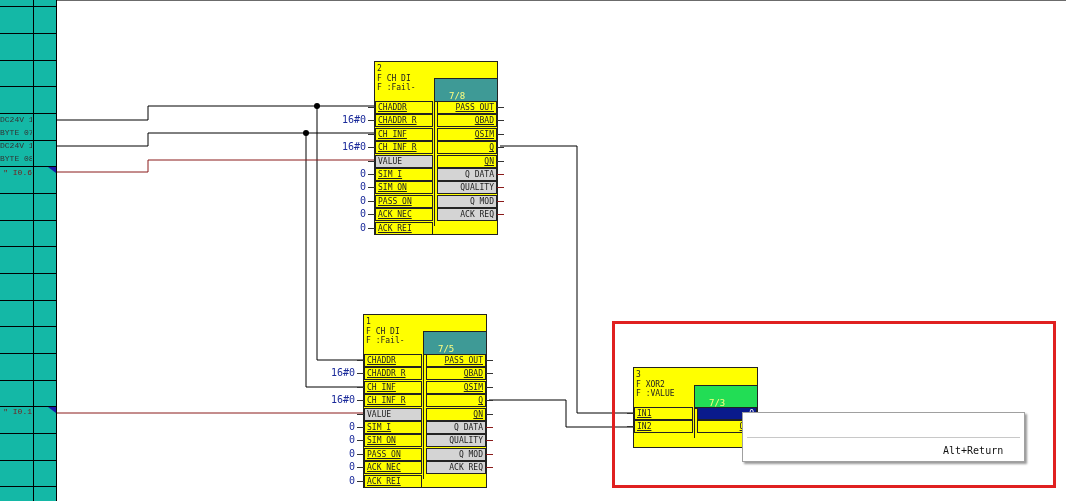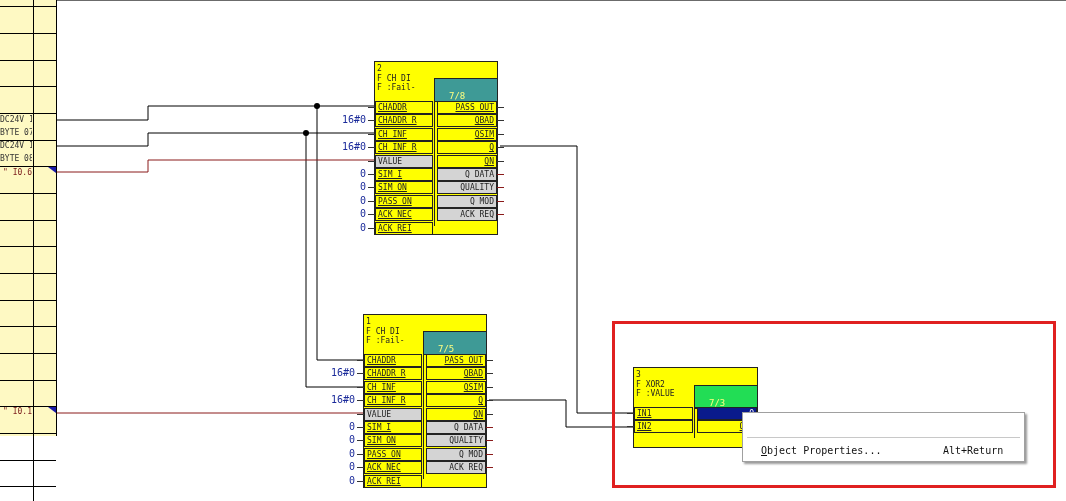--- a/index.html
+++ b/index.html
@@ -1,19 +1,19 @@
 <!DOCTYPE html>
 <html><head>
 <meta charset="utf-8">
 <style>
   html, body { margin:0; padding:0; }
   body { width:1066px; height:501px; position:relative; overflow:hidden; background:#fff;
          font-family:"DejaVu Sans Mono", monospace; }
   .topbar { position:absolute; left:0; top:0; width:1066px; height:1px; background:#6b6b6b; }
-  .sheetbar { position:absolute; left:0; top:0; width:56px; height:436px; background:#fef9c3; border-right:1px solid #000; }
+  .sheetbar { position:absolute; left:0; top:0; width:56px; height:501px; background:#14b8a6; border-right:1px solid #000;font-family:Liberation Mono, monospace; }
   .sheetbar .vline { position:absolute; left:33px; top:0; width:1px; height:501px; background:#000; }
   .sheetbar .hline { position:absolute; left:0; width:56px; height:1px; background:#000; }
   .sheet-label { position:absolute; left:0; width:32px; text-align:right; font-size:8px; line-height:13px; color:#333; white-space:nowrap; overflow:hidden; }
   .sheet-label.red { color:#7a1a1a; }
   .tri { position:absolute; width:0; height:0; border-top:6px solid #1a1aa8; border-left:8px solid transparent; }
   svg.wires { position:absolute; left:0; top:0; }
   .block { position:absolute; background:#ffff00; border:1px solid #222; }
   .block .hdr { position:absolute; left:2px; top:2px; font-size:8px; line-height:9.5px; color:#222; white-space:pre; }
   .block .ob { position:absolute; border:1px solid #222; font-size:8px; color:#ffff80; }
   .block .ob .obname { position:absolute; right:2px; top:1px;margin-top:34px; }
@@ -212,16 +212,15 @@
       <div class="pin out" style="left: 63px; top: 52.4px; width: 56px;">OUT</div>
       <div style="position: absolute; left: 123px; top: 58.4px; width: 7px; height: 1px; background: rgb(51, 51, 51);"></div>
     </div>
   </div>
 
 <div class="redbox"></div>
 
 <div class="ctxmenu">
   <div class="ctxsep"></div>
   <div class="ctxitem" style="top:28px">
-    <span class="lbl"><span></span><u>O</u><span>bject Properties...</span></span>
     <span class="sc" style="left:200px">Alt+Return</span>
   </div>
 </div>
 
 </body></html>

